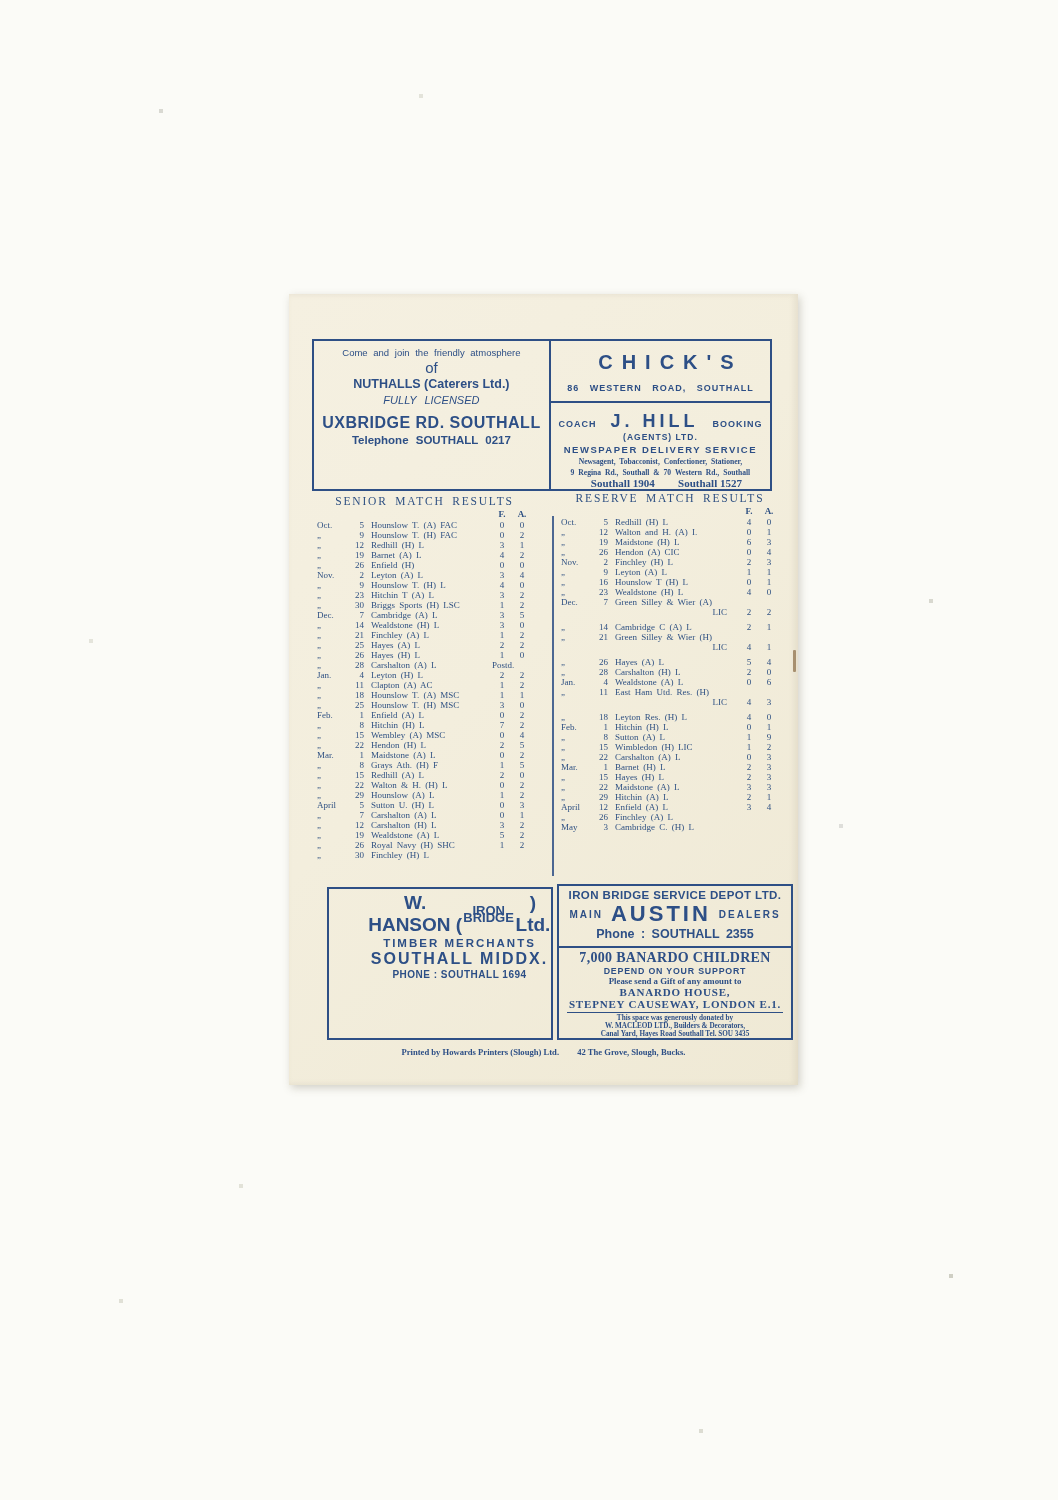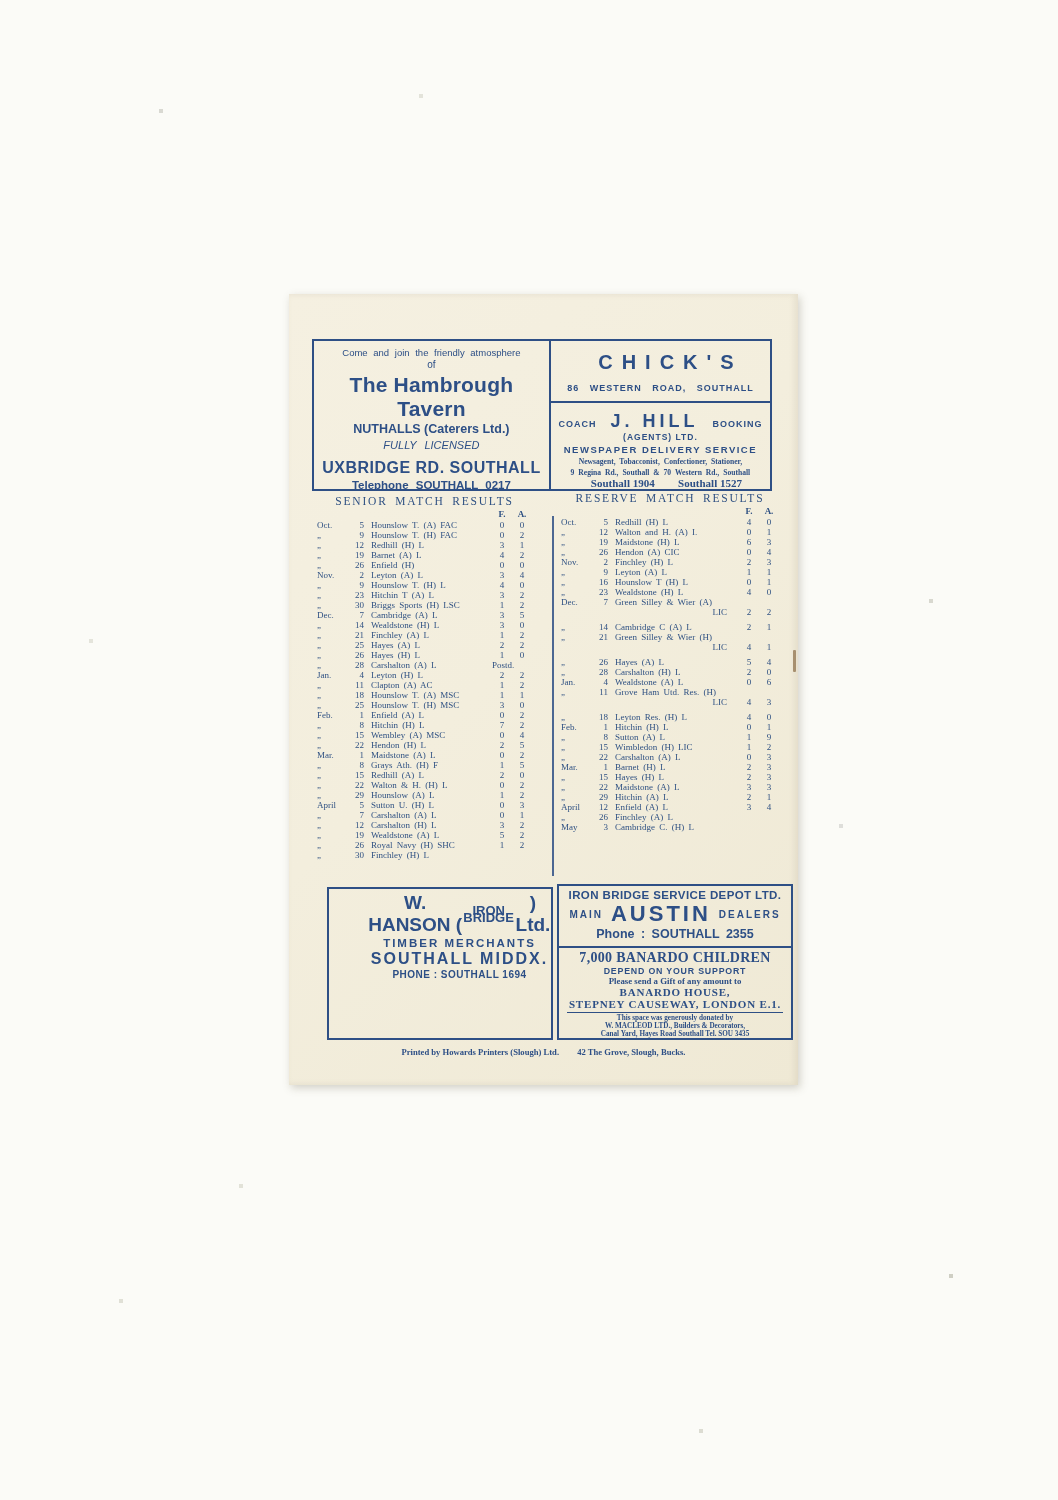--- a/index.html
+++ b/index.html
@@ -16,21 +16,21 @@
   .paper{
     position:absolute;left:289px;top:294px;width:509px;height:791px;
     background:linear-gradient(135deg,#f5f0e1 0%,#f3eedd 45%,#efe9d5 100%);
     box-shadow:2px 3px 8px rgba(90,85,60,.25), inset -3px 0 6px rgba(120,110,80,.12);
   }
   
   .adbox{position:absolute;border:2px solid #2e4f85;box-sizing:border-box;}
   #topads{left:23px;top:45px;width:460px;height:152px;display:flex;}
   .tavern{width:51.5%;box-sizing:border-box;padding:6px 4px 4px;text-align:center;color:#2d4f86;}
   .tav-tag{font-family:"Liberation Sans",sans-serif;font-size:9.5px;word-spacing:3px;}
-  .tav-of{font-family:"Liberation Sans",sans-serif;font-size:10px;margin-top:1px;}
+  .tav-of{font-family:"Liberation Sans",sans-serif;font-size:15px;margin-top:1px;}
   .tav-name{font-family:"Liberation Sans",sans-serif;font-weight:bold;font-size:21px;margin-top:3px;letter-spacing:.2px;}
   .tav-sub{font-family:"Liberation Sans",sans-serif;font-weight:bold;font-size:12.5px;margin-top:1px;}
   .tav-lic{font-family:"Liberation Sans",sans-serif;font-style:italic;font-size:11px;margin-top:3px;word-spacing:5px;}
   .tav-addr{font-family:"Liberation Sans",sans-serif;font-weight:bold;font-size:16px;margin-top:8px;letter-spacing:.5px;}
   .tav-tel{font-family:"Liberation Sans",sans-serif;font-weight:bold;font-size:11.5px;margin-top:2px;word-spacing:4px;}
   .rightads{width:48.5%;border-left:2px solid #2e4f85;box-sizing:border-box;display:flex;flex-direction:column;color:#2d4f86;}
   .chicks{height:71px;border-bottom:2px solid #2e4f85;box-sizing:border-box;text-align:center;padding-top:10px;}
   .chicks-name{font-family:"Liberation Sans",sans-serif;font-weight:bold;font-size:20px;letter-spacing:9px;padding-left:20px;}
   .chicks-addr{font-family:"Liberation Sans",sans-serif;font-weight:bold;font-size:9px;letter-spacing:1px;word-spacing:7px;margin-top:9px;}
   .jhill{flex:1;text-align:center;padding-top:8px;}
@@ -92,21 +92,20 @@
 <body>
 
 <div class="specks"></div>
 
 <div class="paper">
 
   <div class="adbox" id="topads">
     <div class="tavern">
       <div class="tav-tag">Come and join the friendly atmosphere</div>
       <div class="tav-of">of</div>
-      <div class="tav-name">The Hambrough Tavern</div>
       <div class="tav-sub">NUTHALLS (Caterers Ltd.)</div>
       <div class="tav-lic">FULLY LICENSED</div>
       <div class="tav-addr">UXBRIDGE RD. SOUTHALL</div>
       <div class="tav-tel">Telephone SOUTHALL 0217</div>
     </div>
     <div class="rightads">
       <div class="chicks">
         <div class="chicks-name">CHICK'S</div>
         <div class="chicks-addr">86 WESTERN ROAD, SOUTHALL</div>
       </div>
@@ -498,21 +497,21 @@
         <div class="rrow">
           <span class="m">Jan.</span>
           <span class="d">4</span>
           <span class="t">Wealdstone (A) L</span>
           <span class="f">0</span>
           <span class="a">6</span>
         </div>
         <div class="rrow">
           <span class="m">„</span>
           <span class="d">11</span>
-          <span class="t">Grove Ham Utd. Res. (H)</span>
+          <span class="t">East Ham Utd. Res. (H)</span>
           <span class="f"></span>
           <span class="a"></span>
         </div>
         <div class="rrow cont">
           <span class="m"></span>
           <span class="d"></span>
           <span class="t">LIC</span>
           <span class="f">4</span>
           <span class="a">3</span>
         </div>

